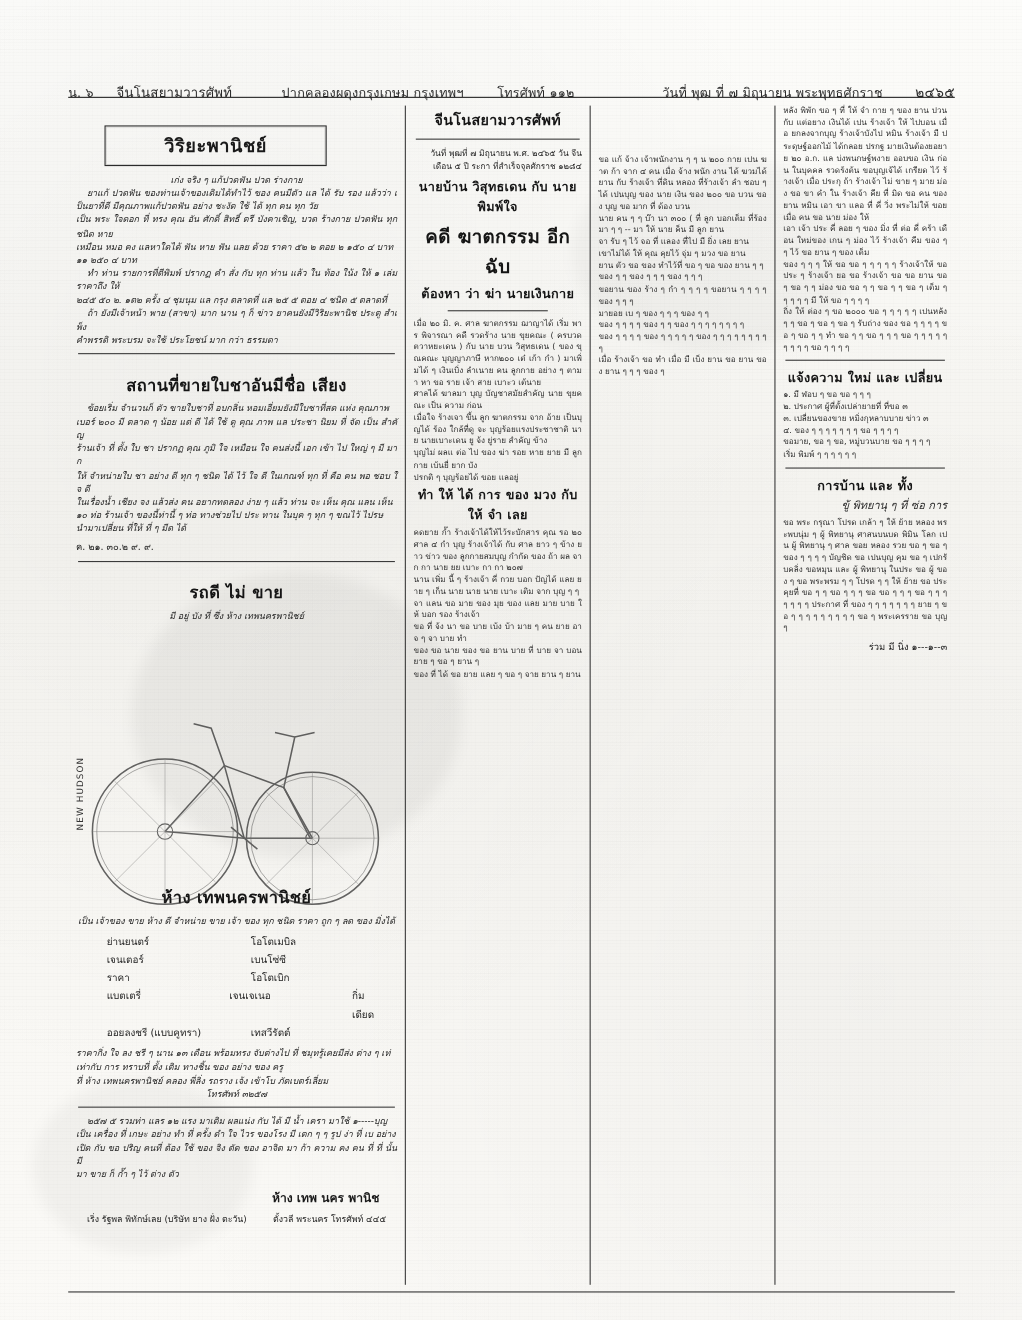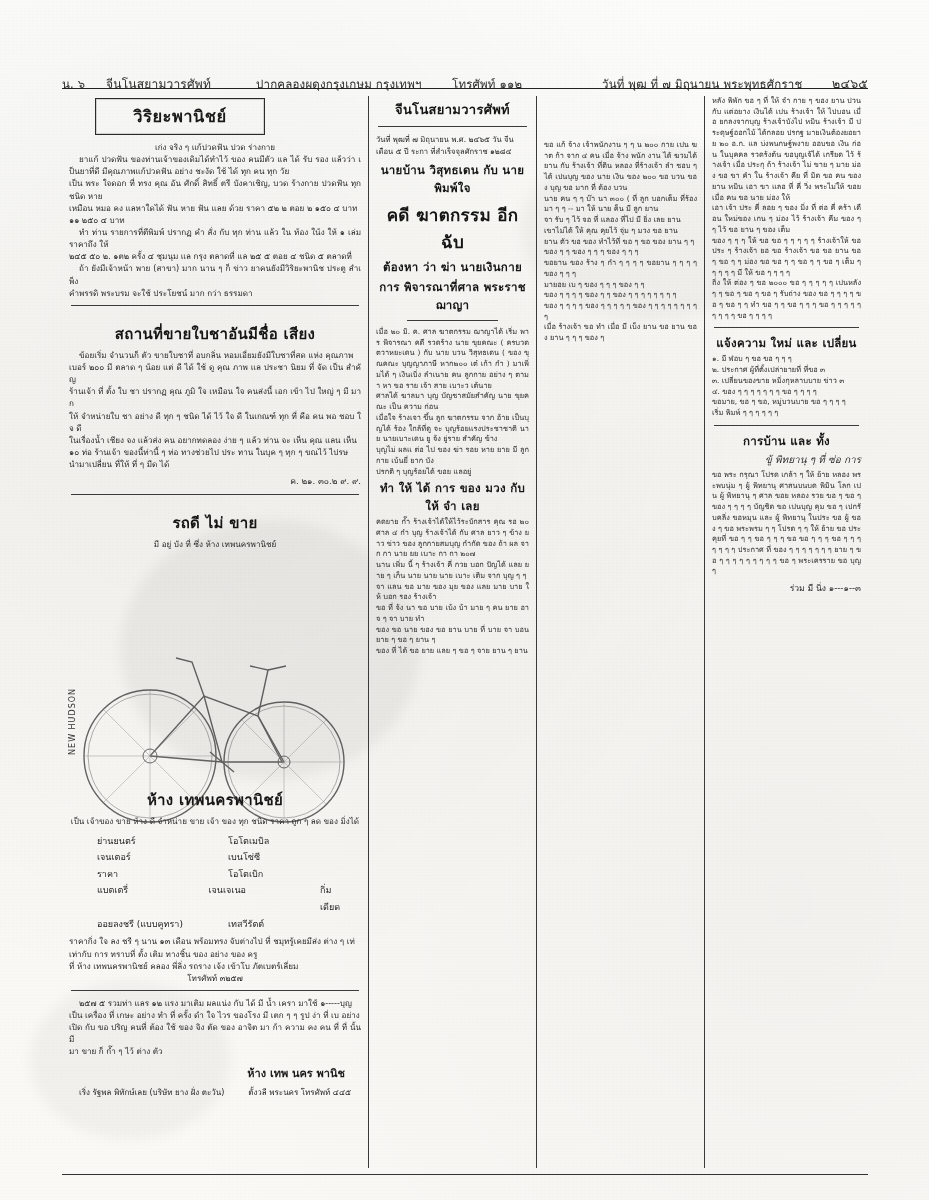--- a/index.html
+++ b/index.html
@@ -118,43 +118,44 @@
     margin: 1px 0 3px;
     color: #2d2d2d;
     font-style: italic;
   }
   .body {
     font-size: 8.1px;
     line-height: 1.5;
     text-align: justify;
     color: #232323;
     word-break: break-all;
+    font-style: italic;
   }
   .body.ind { text-indent: 10px; }
   .body.c { text-align: center; }
   .tiny {
     font-size: 7.4px;
     line-height: 1.45;
     text-align: justify;
     color: #2a2a2a;
     word-break: break-all;
   }
   .hr {
     border-top: 1px solid #3b3b3b;
     margin: 6px 2px;
   }
   .hr.thin { border-top-width: .6px; }
   .hr.short { width: 60%; margin-left: auto; margin-right: auto; }
 
   
   .titlebox {
     border: 1.6px solid #2b2b2b;
-    padding: 4px 8px 5px;
+    padding: 4px 24px 5px;
     width: 152px;
-    margin: 2px 0 6px 26px;
+    margin: 18px 0 6px 26px;
     box-shadow: 0 0 0 1px rgba(0,0,0,.15) inset;
   }
   .titlebox .t {
     text-align: center;
     font-size: 16.5px;
     font-weight: bold;
     letter-spacing: .5px;
   }
 
   
@@ -198,31 +199,31 @@
     margin: 6px 16px 0 0;
   }
   .sigline {
     display: flex;
     justify-content: space-between;
     font-size: 8px;
     margin: 4px 10px 0 10px;
   }
 
   .dateline {
-    text-align: left;
+    text-align: right;
     font-size: 7.6px;
     margin: 2px 0 4px;
   }
   .rightend {
     text-align: right;
     font-size: 8.6px;
     margin-top: 4px;
   }
   .centerend {
-    text-align: right;
+    text-align: left;
     font-size: 8.6px;
     margin-top: 4px;
   }
 </style>
 </head>
 <body>
 
 <div class="page">
   <div class="grain"></div>
 
@@ -347,21 +348,20 @@
       </div>
     </div>
 
     <div class="col c2">
       <div class="hdl md">จีนโนสยามวารศัพท์</div>
       <div class="hr thin"></div>
       <div class="dateline">วันที่ พุฒที่ ๗ มิถุนายน พ.ศ. ๒๔๖๕  วัน จีน เดือน ๕ ปี ระกา ที่สำเร็จจุลศักราช ๑๒๘๔</div>
       <div class="hdl sm">นายบ้าน วิสุทธเดน กับ นายพิมพ์ใจ</div>
       <div class="hdl xl">คดี ฆาตกรรม อีก ฉับ</div>
       <div class="hdl sm">ต้องหา ว่า ฆ่า นายเงินกาย</div>
-      <div class="hdl sm">การ พิจารณาที่ศาล พระราช ฌาญา</div>
       <div class="hr thin short"></div>
 
       <div class="tiny">เมื่อ ๒๐ มิ. ค. ศาล ฆาตกรรม ฌาญาได้ เริ่ม พาร พิจารณา คดี รวดร้าง นาย ขุยคณะ ( ครบวด ตวาหยะเดน ) กับ นาย บวน วิสุทธเดน ( ของ ขุณคณะ บุญญาภาษี หาก๒๐๐ เต๋ เก้า กำ )    มาเพิ่มได้ ๆ เงินเบิ่ง ลำเนาย   คน ลูกกาย อย่าง ๆ  ตามา หา ขอ ราย เจ้า สาย เบาะว เต้นาย</div>
       <div class="tiny">ศาลได้ ฆาลมา บุญ บัญชาสมัยสำคัญ นาย ขุยคณะ เป็น ความ ก่อน</div>
       <div class="tiny">เมื่อใจ ร้างเจา    ขึ้น ลูก ฆาตกรรม จาก อ้าย เป็นบุญได้ ร้อง ใกล้ที่ดู จะ บุญร้อยแรงประชาชาติ   นาย นายเบาะเดน ยู จ้ง ยู่ราย สำคัญ   ข้าง</div>
       <div class="tiny">บุญไม่ ผลแ ต่อ ไป ของ ฆ่า รอย หาย ยาย มี ลูกกาย เบ้นยี่ ยาก บัง</div>
       <div class="tiny">ปรกติ ๆ บุญร้อยได้ ขอย แลอยู่</div>
       <div class="hdl sm">ทำ ให้ ได้ การ ของ มวง กับ ให้ จำ เลย</div>
       <div class="tiny">คดยาย ก๊ำ   ร้างเจ้าได้ให้ไว้ระบักสาร คุณ รอ ๒๐ ศาล ๔ กำ บุญ   ร้างเจ้าได้ กับ ศาล ยาว ๆ    ข้าง ยาว ข่าว ของ ลูกกายสมบุญ กำกัด    ของ ถ้า ผล จาก กา นาย ยย เบาะ กา กา ๒๐๗</div>
       <div class="tiny">นาน เพิ่ม นี้ ๆ   ร้างเจ้า คี่ กวย บอก ปัญได้ แลย ยาย ๆ   เก็น นาย นาย นาย เบาะ เติม จาก บุญ ๆ ๆ</div>

